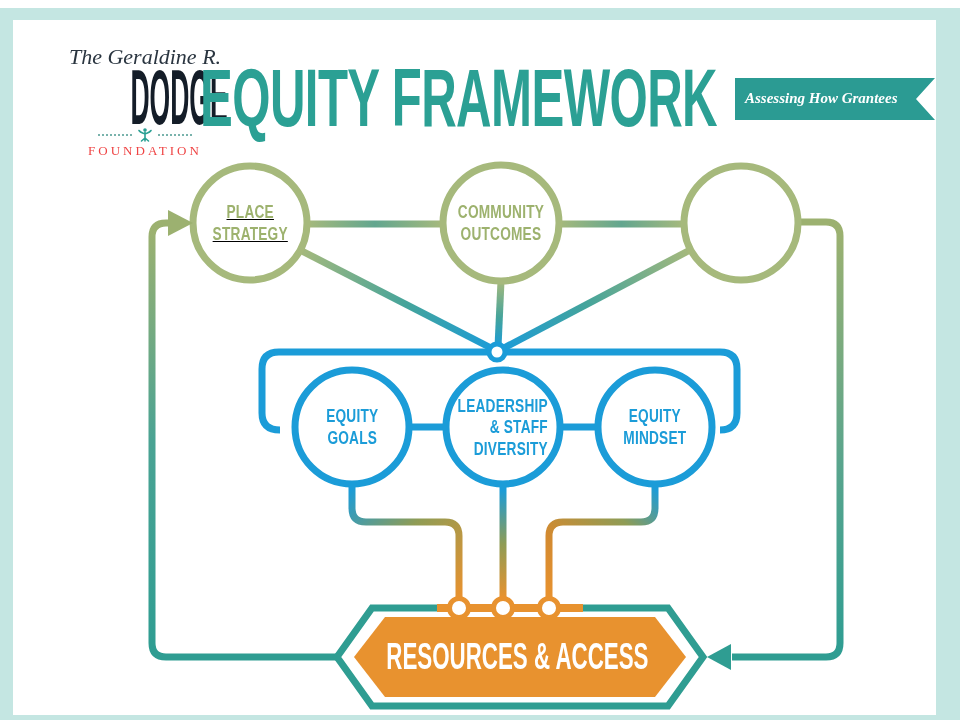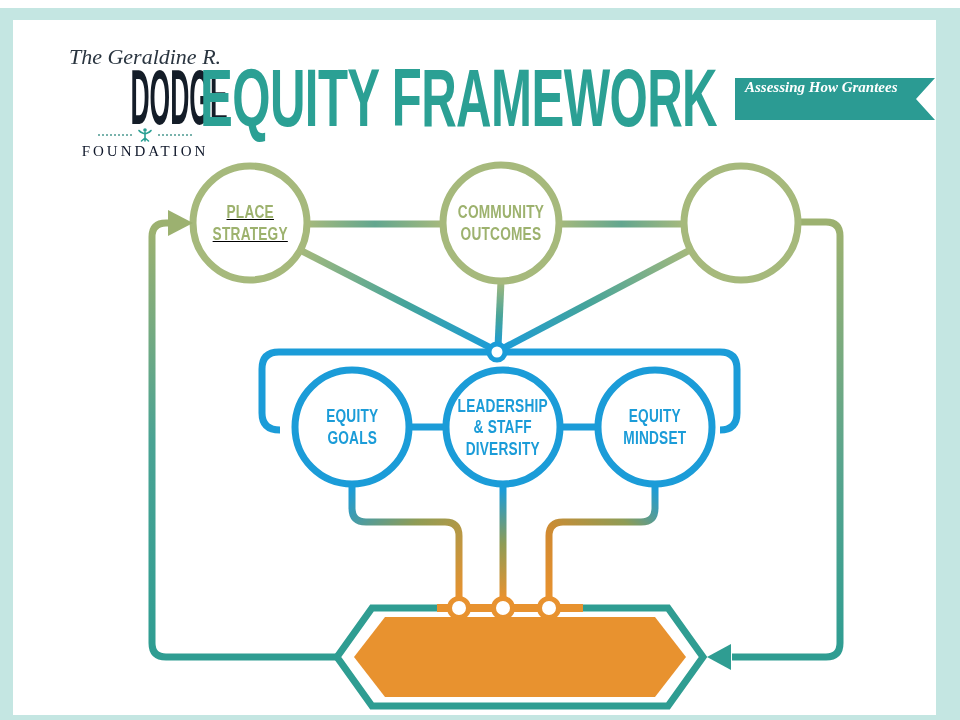--- a/index.html
+++ b/index.html
@@ -17,30 +17,30 @@
   .logo-eyebrow { position:absolute; left:45px; top:44px; width:200px; text-align:center;
     font-family:"Liberation Serif", serif; font-style:italic; font-size:22px; color:#2a3540; }
   .logo-name { position:absolute; left:36px; top:58px; width:200px; height:70px;
     display:flex; align-items:flex-start; }
   .logo-name span { display:block; font-weight:bold; font-size:78px; line-height:1.0;
     color:#141d28; transform:scaleX(0.34); transform-origin:center top; white-space:nowrap; }
   .logo-divider { position:absolute; left:45px; top:126px; width:200px; height:18px;
     display:flex; align-items:center; justify-content:center; gap:4px; }
   .logo-dots { width:34px; border-top:2px dotted #79b3ac; }
   .logo-foundation { position:absolute; left:45px; top:143px; width:200px; text-align:center;
-    font-family:"Liberation Serif", serif; font-size:15px; letter-spacing:3px; color:#0f172a; }
+    font-family:"Liberation Serif", serif; font-size:13px; letter-spacing:3px; color:#ef4444; }
 
   
   .page-title { position:absolute; left:200px; top:57px; white-space:nowrap; }
   .page-title span { display:block; font-weight:bold; font-size:82px; line-height:1.0;
     letter-spacing:-1px; color:#2ba094; transform:scaleX(0.60); transform-origin:left top;
     white-space:nowrap; }
   .ribbon { position:absolute; left:735px; top:78px; width:200px; height:42px;
     background:#2b9b93; clip-path:polygon(0 0,100% 0,calc(100% - 19px) 50%,100% 100%,0 100%);
-    display:flex; flex-direction:column; padding-left:10px; }
+    display:flex; flex-direction:column; justify-content:center; padding-left:10px; }
   .ribbon div { font-family:"Liberation Serif", serif; font-style:italic; font-weight:bold;
     font-size:15px; line-height:1.27; color:#ffffff; white-space:nowrap; }
 
   
   .node-label { position:absolute; width:130px; height:70px; display:flex;
     align-items:center; justify-content:center; text-align:center; }
   .node-label .lines { transform:scaleX(0.72); transform-origin:center center;
     font-weight:bold; font-size:19px; line-height:1.14; letter-spacing:0.3px; white-space:nowrap; }
   .olive-text .lines { color:#9db26e; }
   .blue-text .lines  { color:#1b9cd8; }
@@ -189,28 +189,31 @@
       <span>COMMUNITY</span>
       <span>OUTCOMES</span>
     </div>
   </div>
   <div class="node-label blue-text" style="left:287px; top:392px;">
     <div class="lines">
       <span>EQUITY</span>
       <span>GOALS</span>
     </div>
   </div>
-  <div class="node-label blue-text" style="left:438px; top:392px;">
+  <div class="node-label blue-text" style="left:438px; top:392px;text-align:right;">
     <div class="lines">
       <span>LEADERSHIP</span>
       <span>&amp; STAFF</span>
       <span>DIVERSITY</span>
     </div>
   </div>
   <div class="node-label blue-text" style="left:590px; top:392px;">
     <div class="lines">
       <span>EQUITY</span>
       <span>MINDSET</span>
     </div>
   </div>
 
+  <div class="hex-label">
+    <span>RESOURCES &amp; ACCESS</span>
+  </div>
 
 </div>
 
 </body></html>

